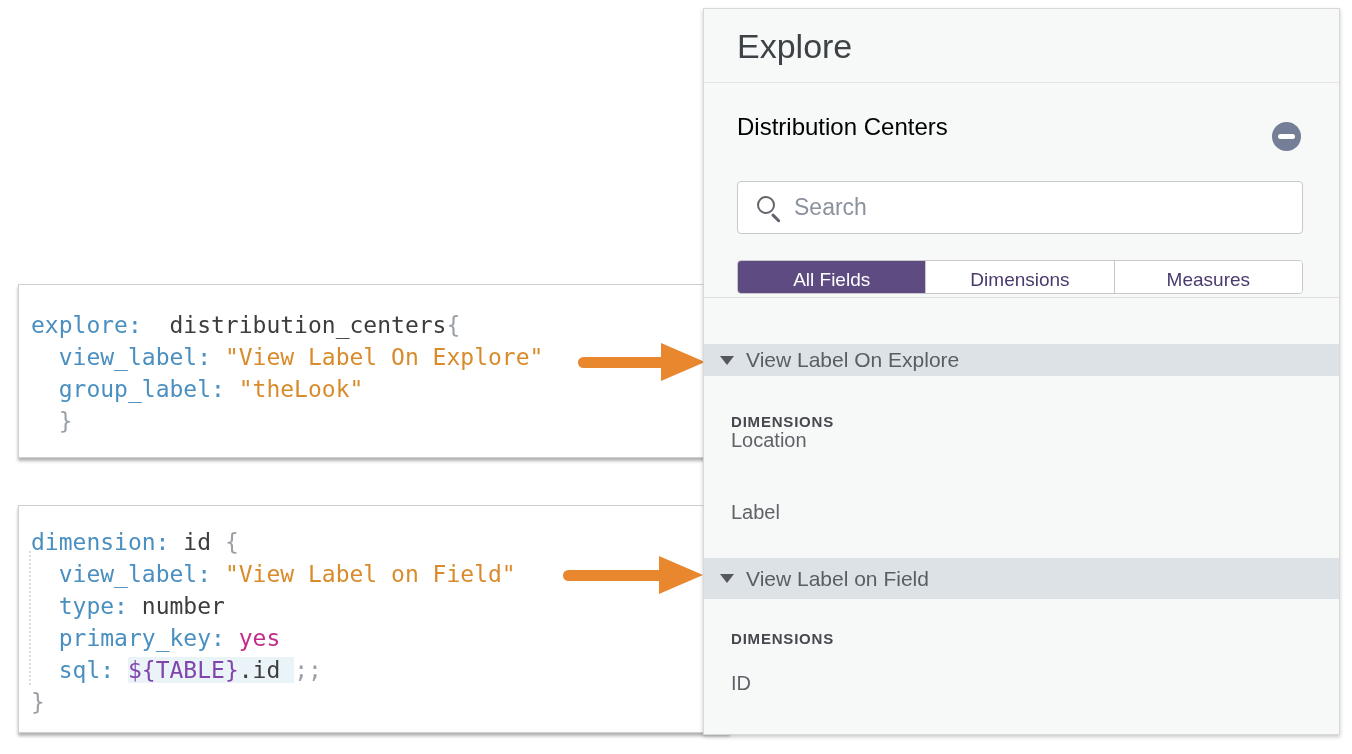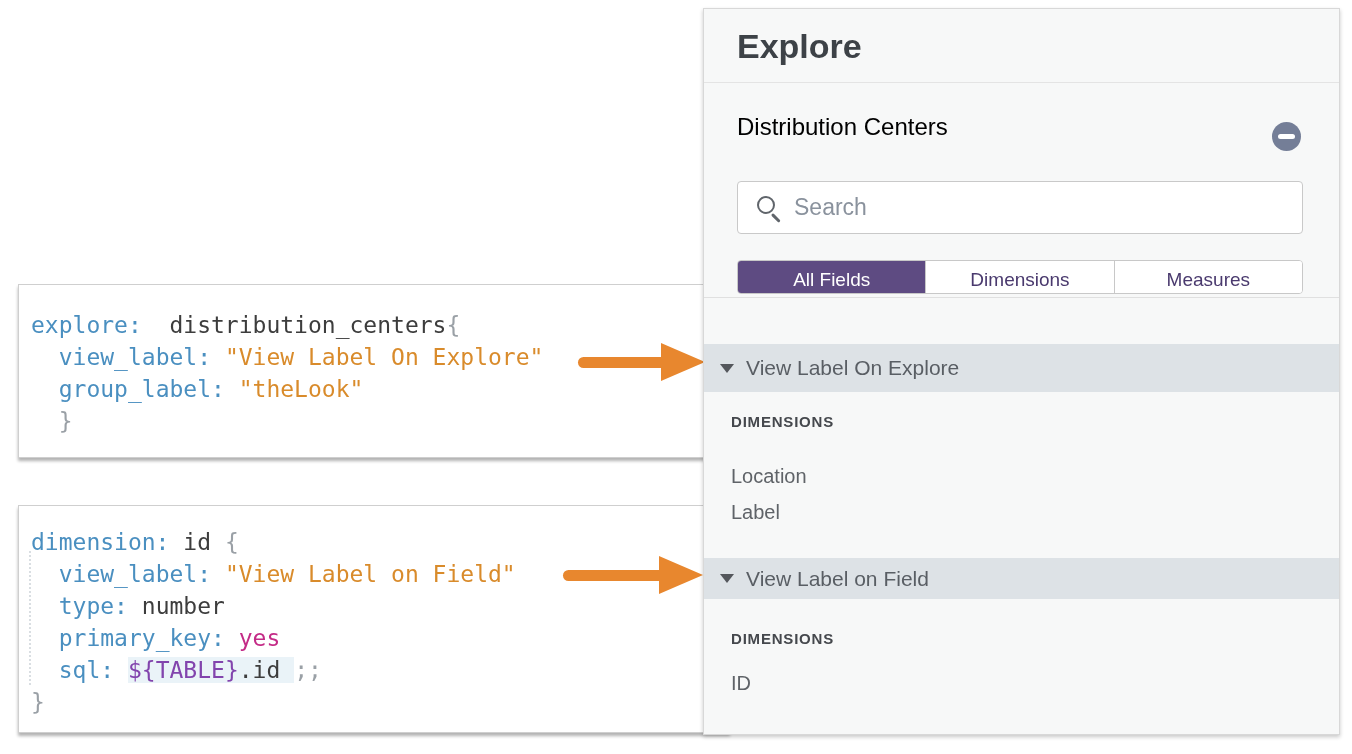--- a/index.html
+++ b/index.html
@@ -17,21 +17,21 @@
     --code-hl-bg:#eaf3f8;
   }
   *{margin:0;padding:0;box-sizing:border-box}
   body{font-family:"Liberation Sans",sans-serif;background:#fff}
   .stage{position:relative;width:1352px;height:754px;background:#fff;overflow:hidden}
 
   
   .panel{position:absolute;left:703px;top:8px;width:637px;height:727px;
     background:var(--panel-bg);border:1px solid #d8d8d8;
     box-shadow:0 2px 4px rgba(0,0,0,.22)}
-  .panel-title{position:absolute;left:33px;top:18px;font-size:34px;font-weight:700;color:#3d4247}
+  .panel-title{position:absolute;left:33px;top:18px;font-size:34px;font-weight:400;color:#3d4247}
   .panel-header-divider{position:absolute;left:0;top:73px;width:100%;height:1px;background:#e4e4e4}
   .explore-name{position:absolute;left:33px;top:104px;font-size:24px;font-weight:400;color:#000000}
   .minus-btn{position:absolute;left:568px;top:113px;width:29px;height:29px;border-radius:50%;
     background:#747e97;border:none;cursor:pointer}
   .minus-btn::after{content:"";position:absolute;left:6px;top:12px;width:17px;height:5px;border-radius:2.5px;background:#fff}
 
   .search-box{position:absolute;left:33px;top:172px;width:566px;height:53px;background:#fff;
     border:1px solid #c9c9c9;border-radius:4px}
   .search-icon{position:absolute;left:19px;top:14px;width:18px;height:18px;border:2px solid #60656b;border-radius:50%}
   .search-icon::after{content:"";position:absolute;left:14px;top:15px;width:11px;height:3px;background:#60656b;
@@ -41,33 +41,33 @@
   .search-input::placeholder{color:#8a929d;opacity:1}
 
   .tabs{position:absolute;left:33px;top:251px;width:566px;height:34px;display:flex;
     border:1px solid #c8c8c8;border-radius:4px;background:#fff;overflow:hidden}
   .tab{flex:1;border:none;background:#fff;color:var(--tab-text-purple);font-family:"Liberation Sans",sans-serif;
     font-size:19px;cursor:pointer;padding:8px}
   .tab + .tab{border-left:1px solid #c8c8c8}
   .tab.selected{background:var(--accent-purple);color:#fff}
   .toolbar-divider{position:absolute;left:0;top:288px;width:100%;height:1px;background:#e0e0e0}
 
-  .group-bar{position:absolute;left:0;width:100%;height:48px;background:var(--group-header-bg);
+  .group-bar{position:absolute;left:0;width:100%;height:32px;background:var(--group-header-bg);
     display:flex;align-items:center;cursor:pointer}
   .group-bar-1{top:335px}
   .group-bar-2{top:549px;height:41px}
   .caret-down-icon{width:0;height:0;border-left:7px solid transparent;border-right:7px solid transparent;
     border-top:9px solid #54575c;margin-left:16px}
   .group-label{margin-left:12px;font-size:21px;color:#595e64}
 
   .section-label{position:absolute;left:27px;font-size:15px;font-weight:bold;letter-spacing:.8px;color:#45484d}
   .section-label-1{top:404px}
   .section-label-2{top:621px}
   .field-item{position:absolute;left:27px;font-size:20px;color:#5f6368;cursor:pointer}
-  .field-location{top:456px}
+  .field-location{top:420px}
   .field-name{top:492px}
   .field-id{top:663px}
 
   
   .code-box{position:absolute;left:18px;width:712px;background:#fff;border:1px solid #cfcfcf;
     box-shadow:0 3px 3px rgba(0,0,0,.3)}
   .code-box-1{top:284px;height:174px}
   .code-box-2{top:505px;height:228px}
   .code-box pre{font-family:"DejaVu Sans Mono","Liberation Mono",monospace;font-size:23px;line-height:32px;
     padding:24px 0 0 12px;white-space:pre}

